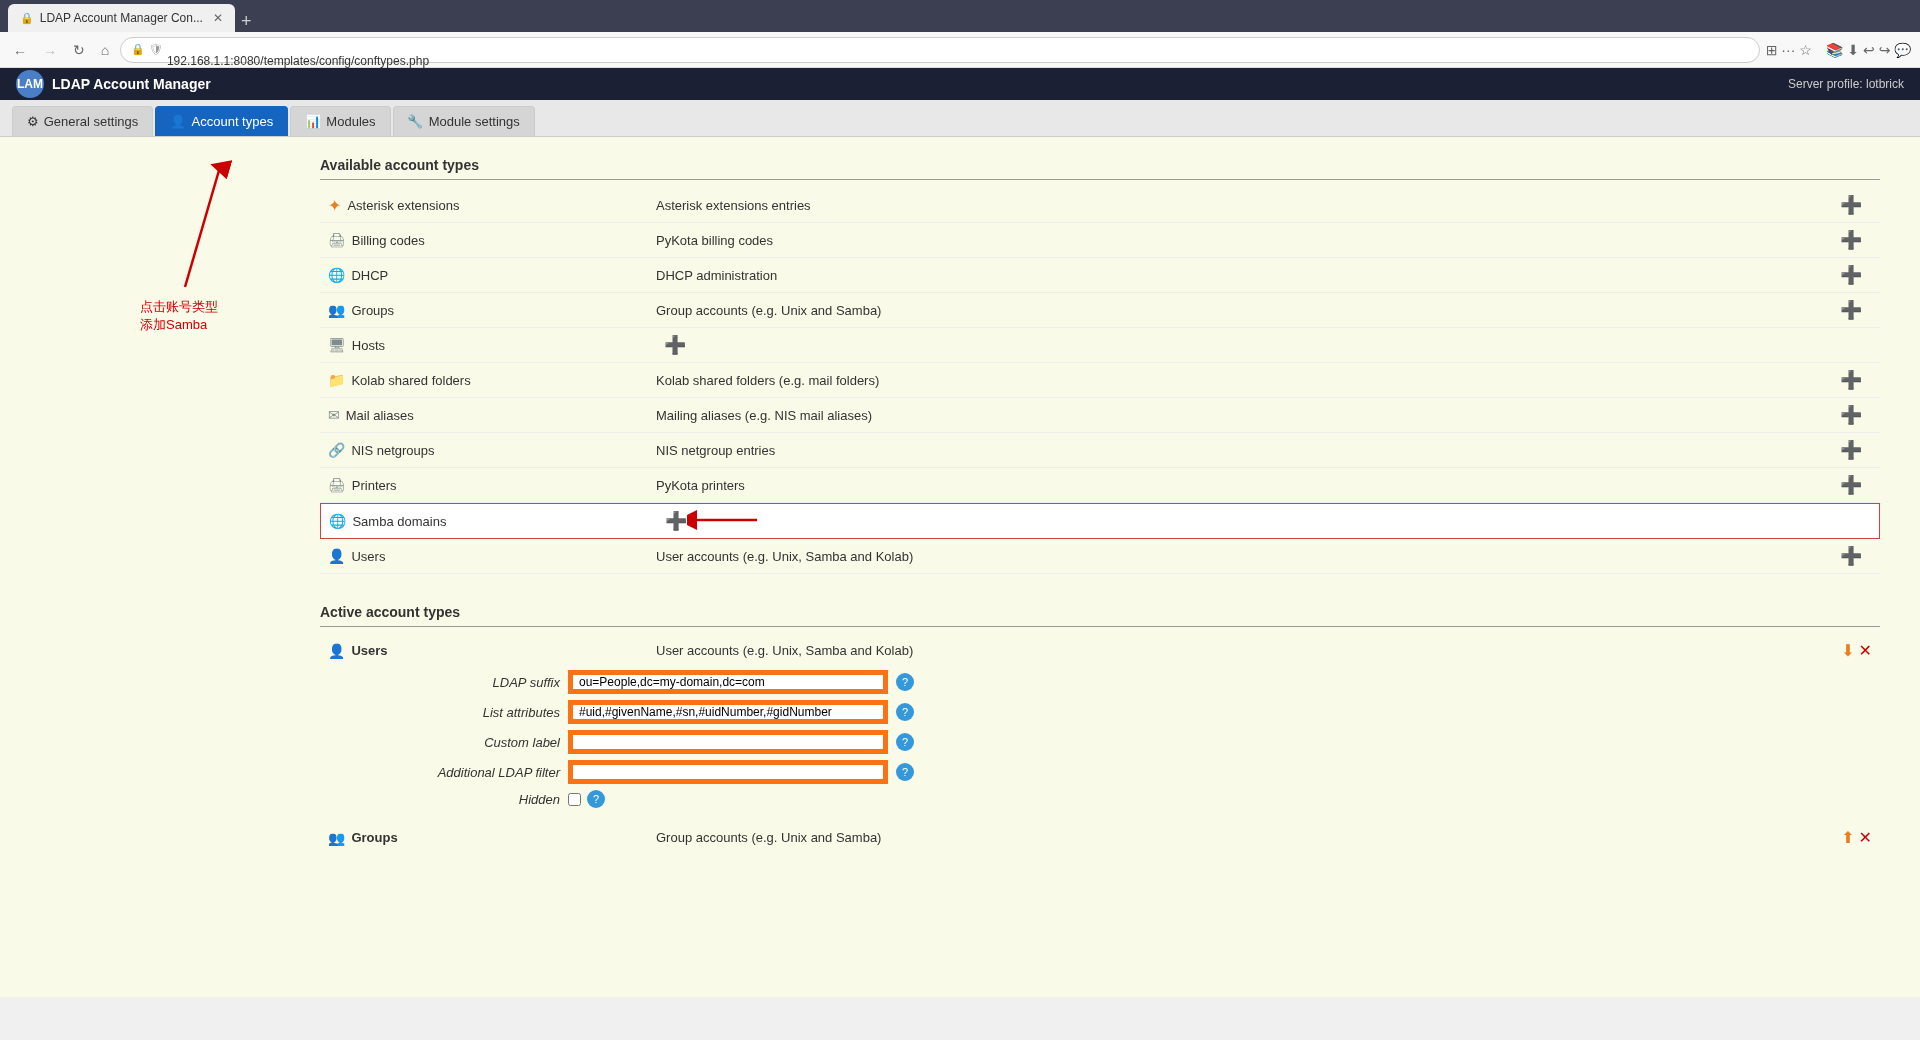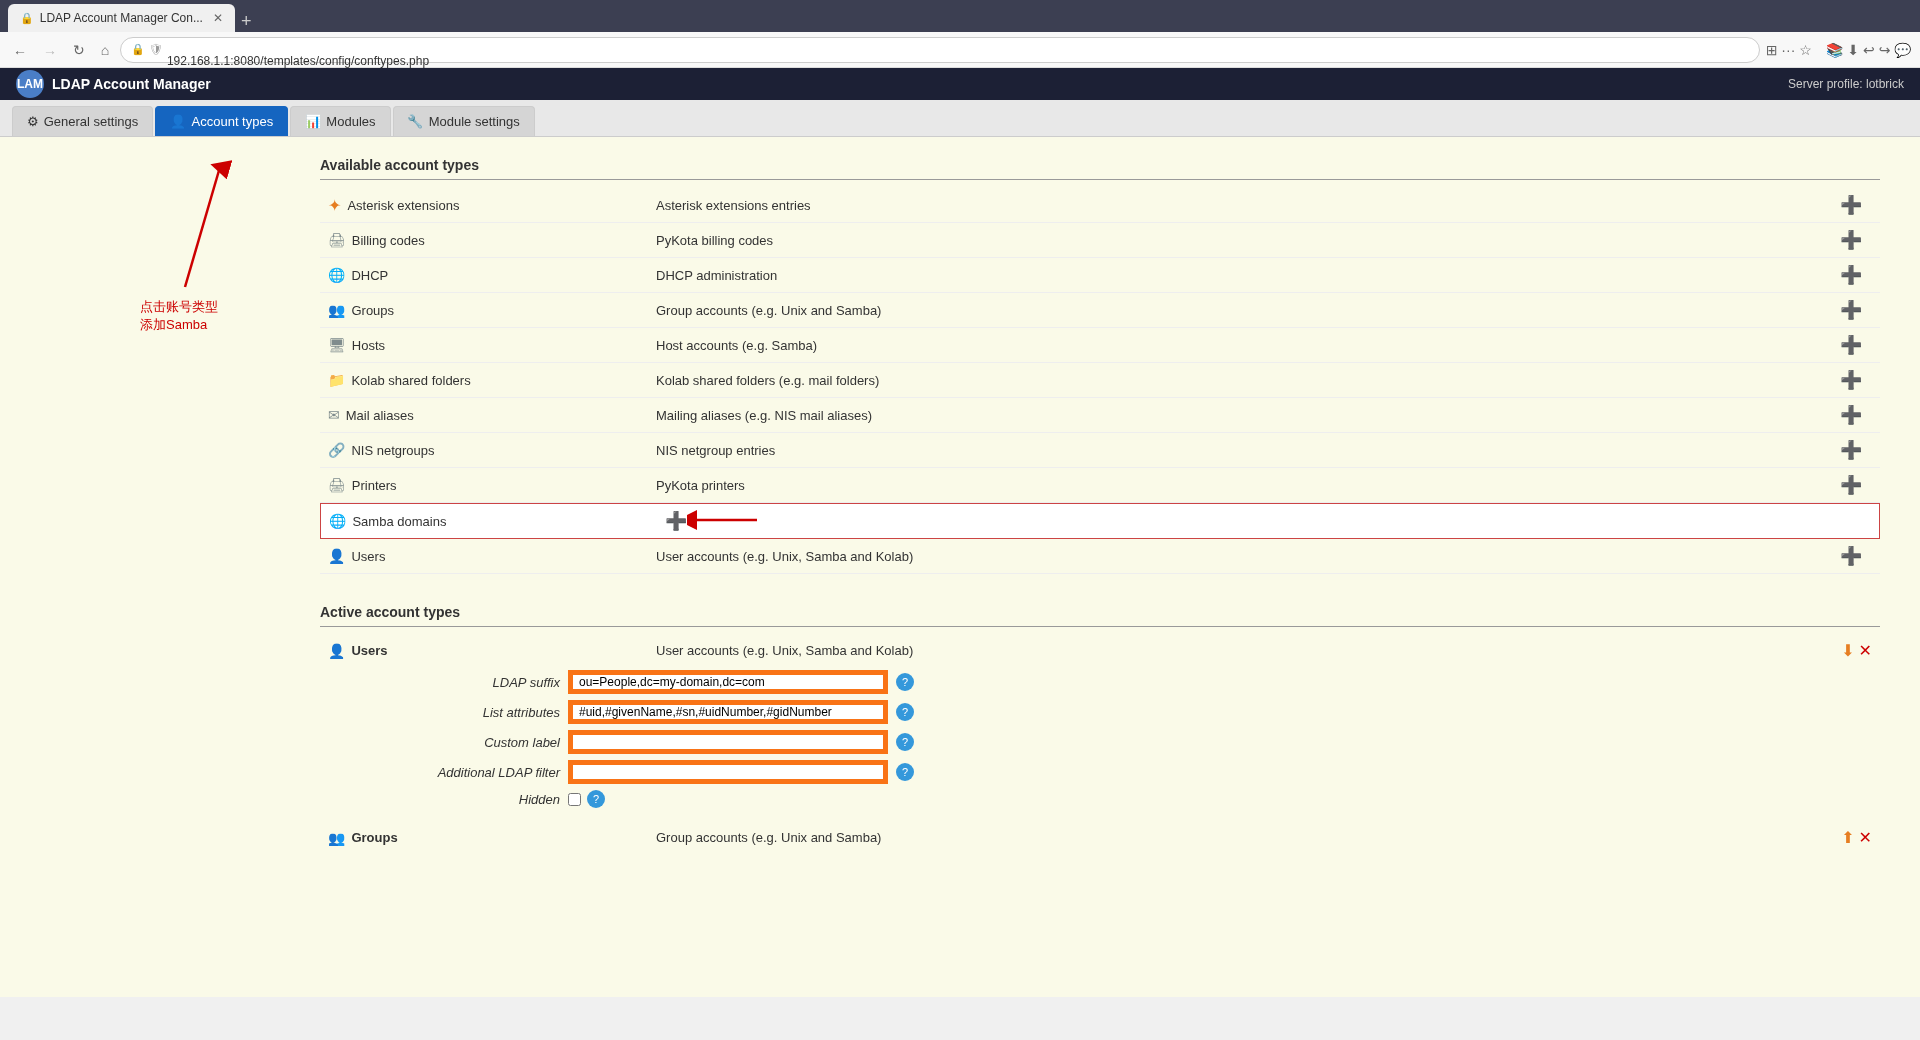--- a/index.html
+++ b/index.html
@@ -312,21 +312,20 @@
         </div>
         <div class="description">Group accounts (e.g. Unix and Samba)</div>
         <div class="action"><span class="add-icon">➕</span></div>
       </div>
 
       <div class="account-row">
         <div class="name">
           <span style="color:#7f8c8d; font-size:14px;">🖥</span>
           <span>Hosts</span>
         </div>
-        <div class="description">Host accounts (e.g. Samba)</div>
         <div class="action"><span class="add-icon">➕</span></div>
       </div>
 
       <div class="account-row">
         <div class="name">
           <span style="color:#16a085; font-size:14px;">📁</span>
           <span>Kolab shared folders</span>
         </div>
         <div class="description">Kolab shared folders (e.g. mail folders)</div>
         <div class="action"><span class="add-icon">➕</span></div>

